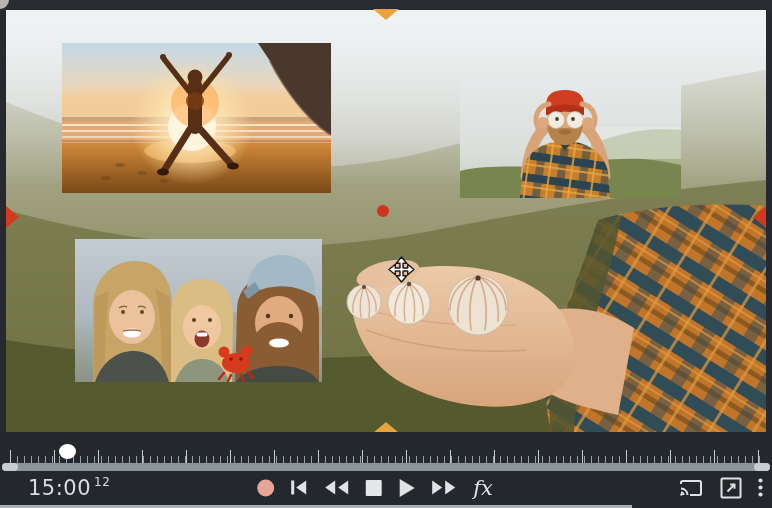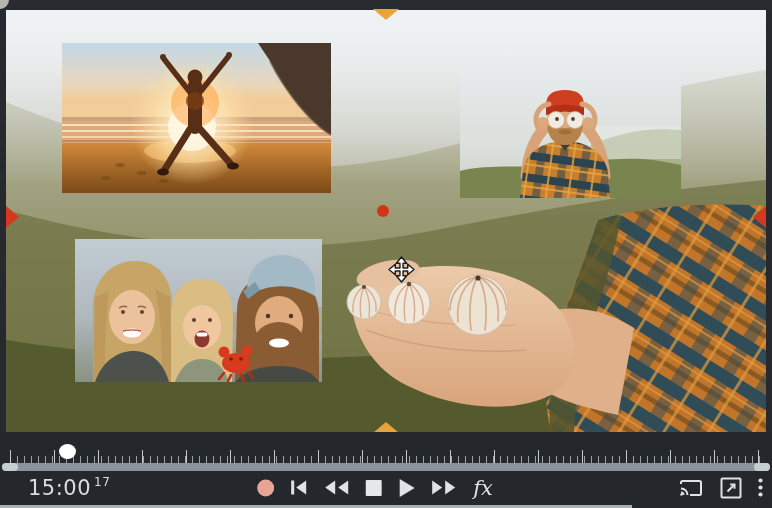--- a/index.html
+++ b/index.html
@@ -312,21 +312,21 @@
     <div class="playhead"></div>
 
     <div class="scrollbar">
       <div class="scroll-cap cap-left"></div>
       <div class="scroll-cap cap-right"></div>
     </div>
 
     <div class="transport">
 
       <div class="timecode">
-        <span>15:00</span><sup>17</sup>
+        <span>15:00</span><sup>12</sup>
       </div>
 
       <div class="controls">
         <button>
           <span class="rec-dot"></span>
         </button>
         <button>
           <svg width="17" height="16" viewBox="0 0 17 16">
             <rect x="1" y="1" width="3" height="14" fill="#dfe3e6"></rect>
             <polygon points="16,1 6,8 16,15" fill="#dfe3e6"></polygon>

